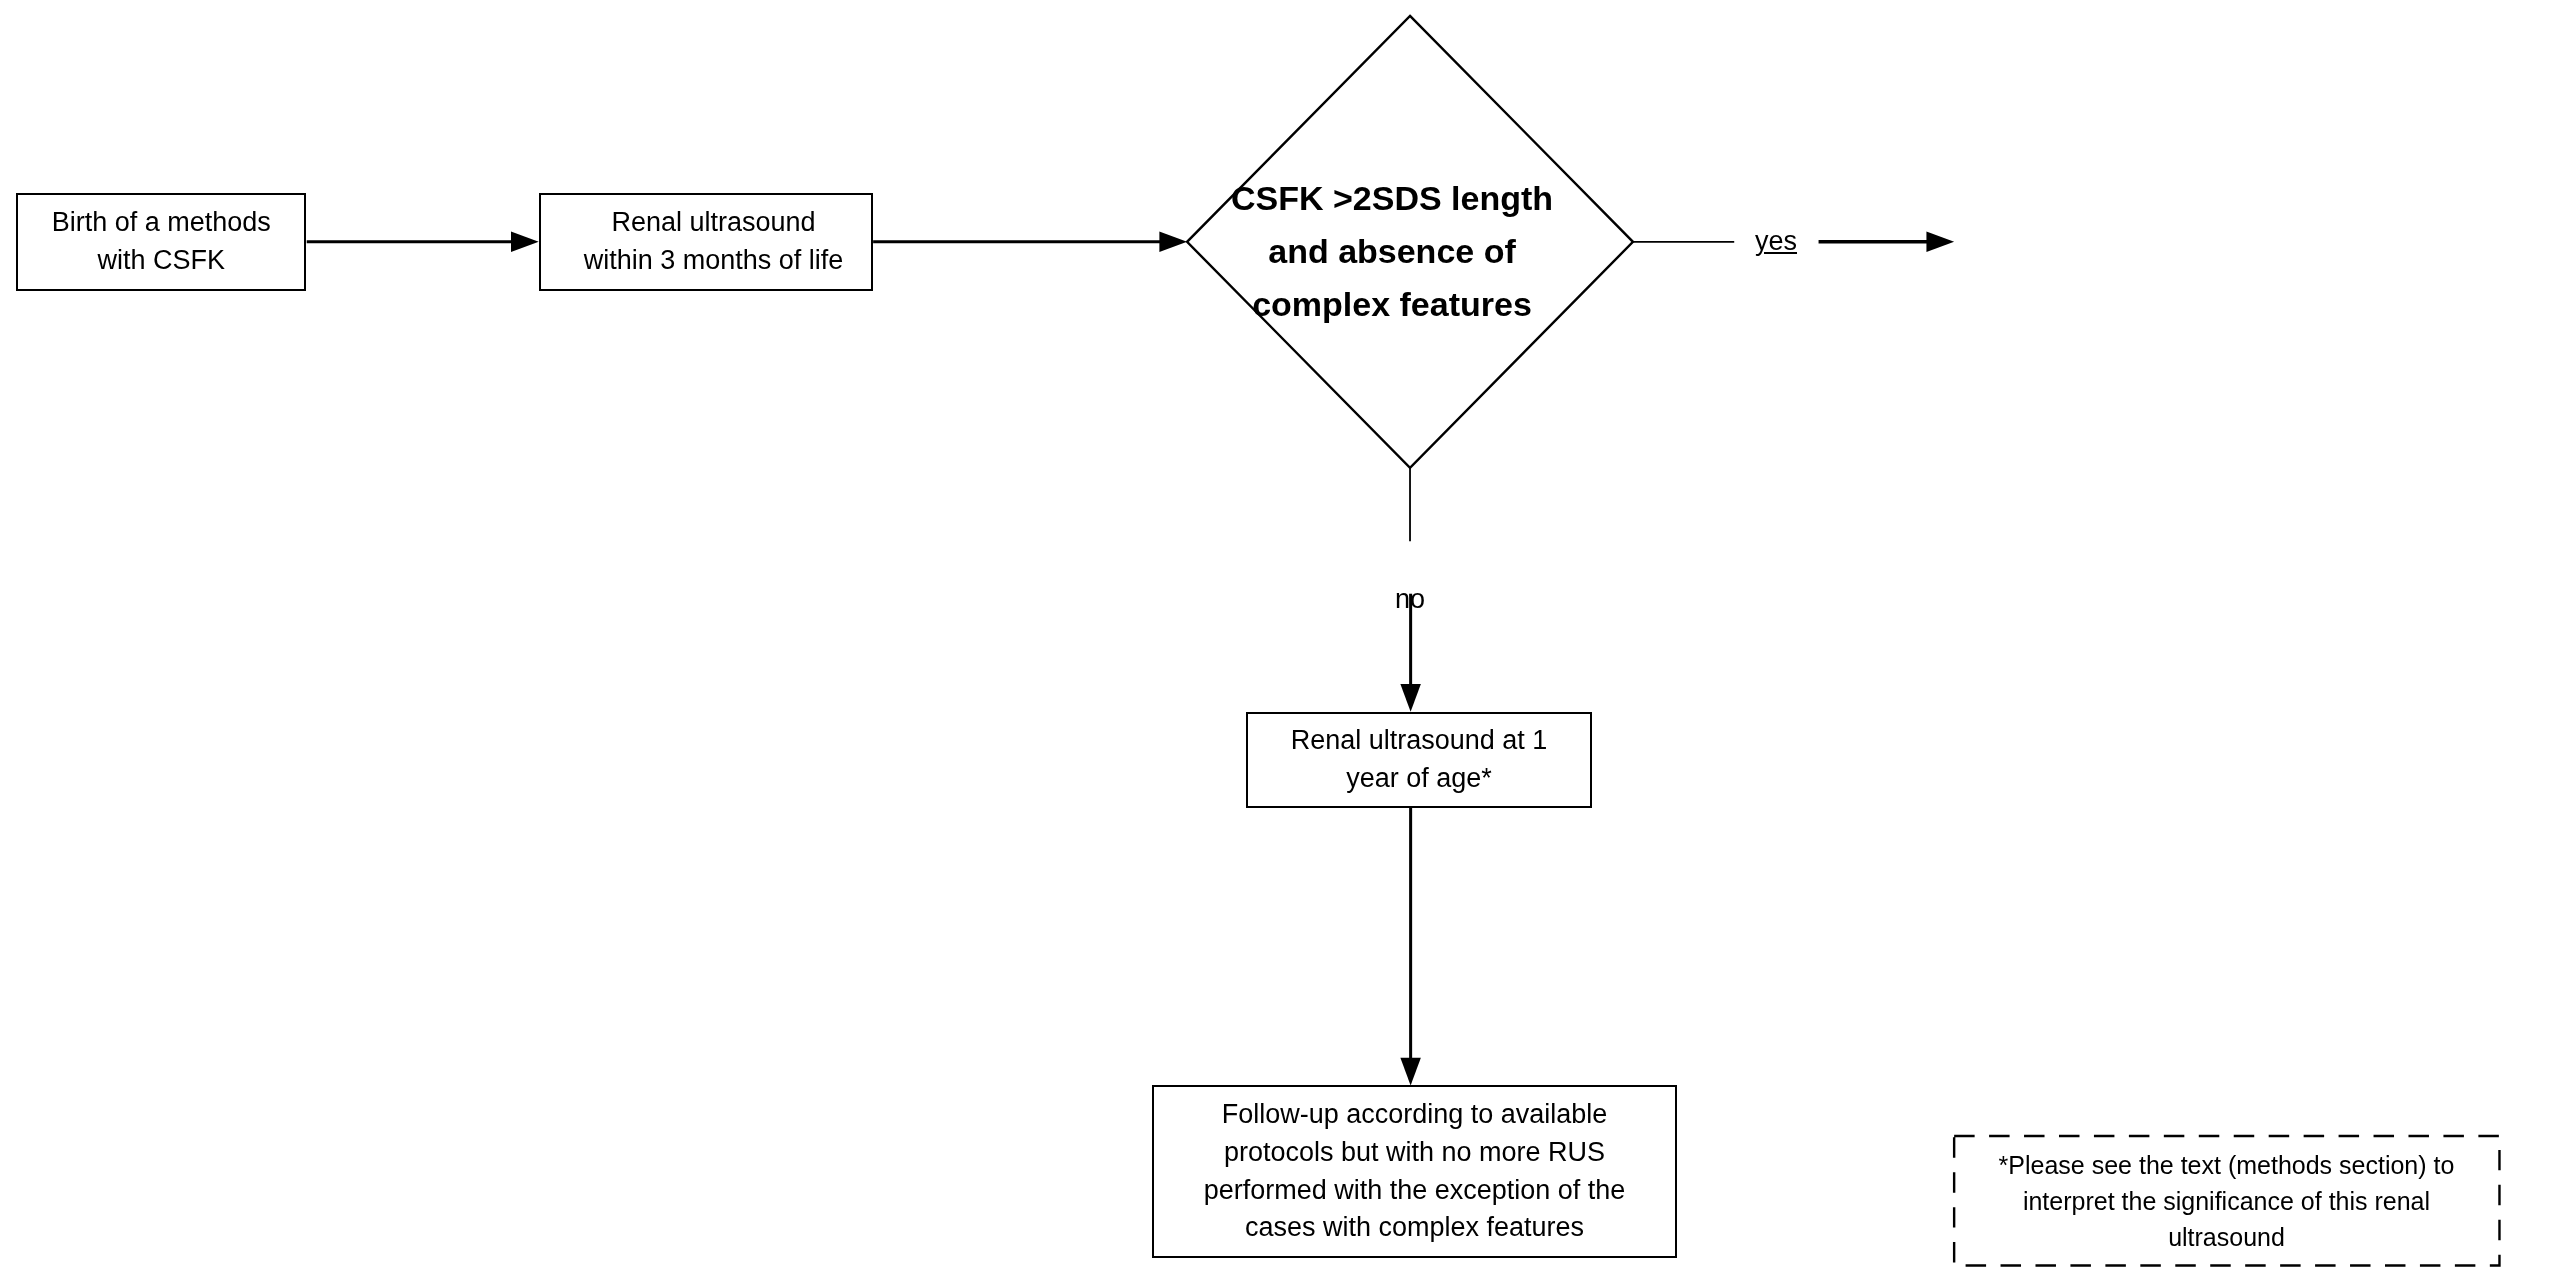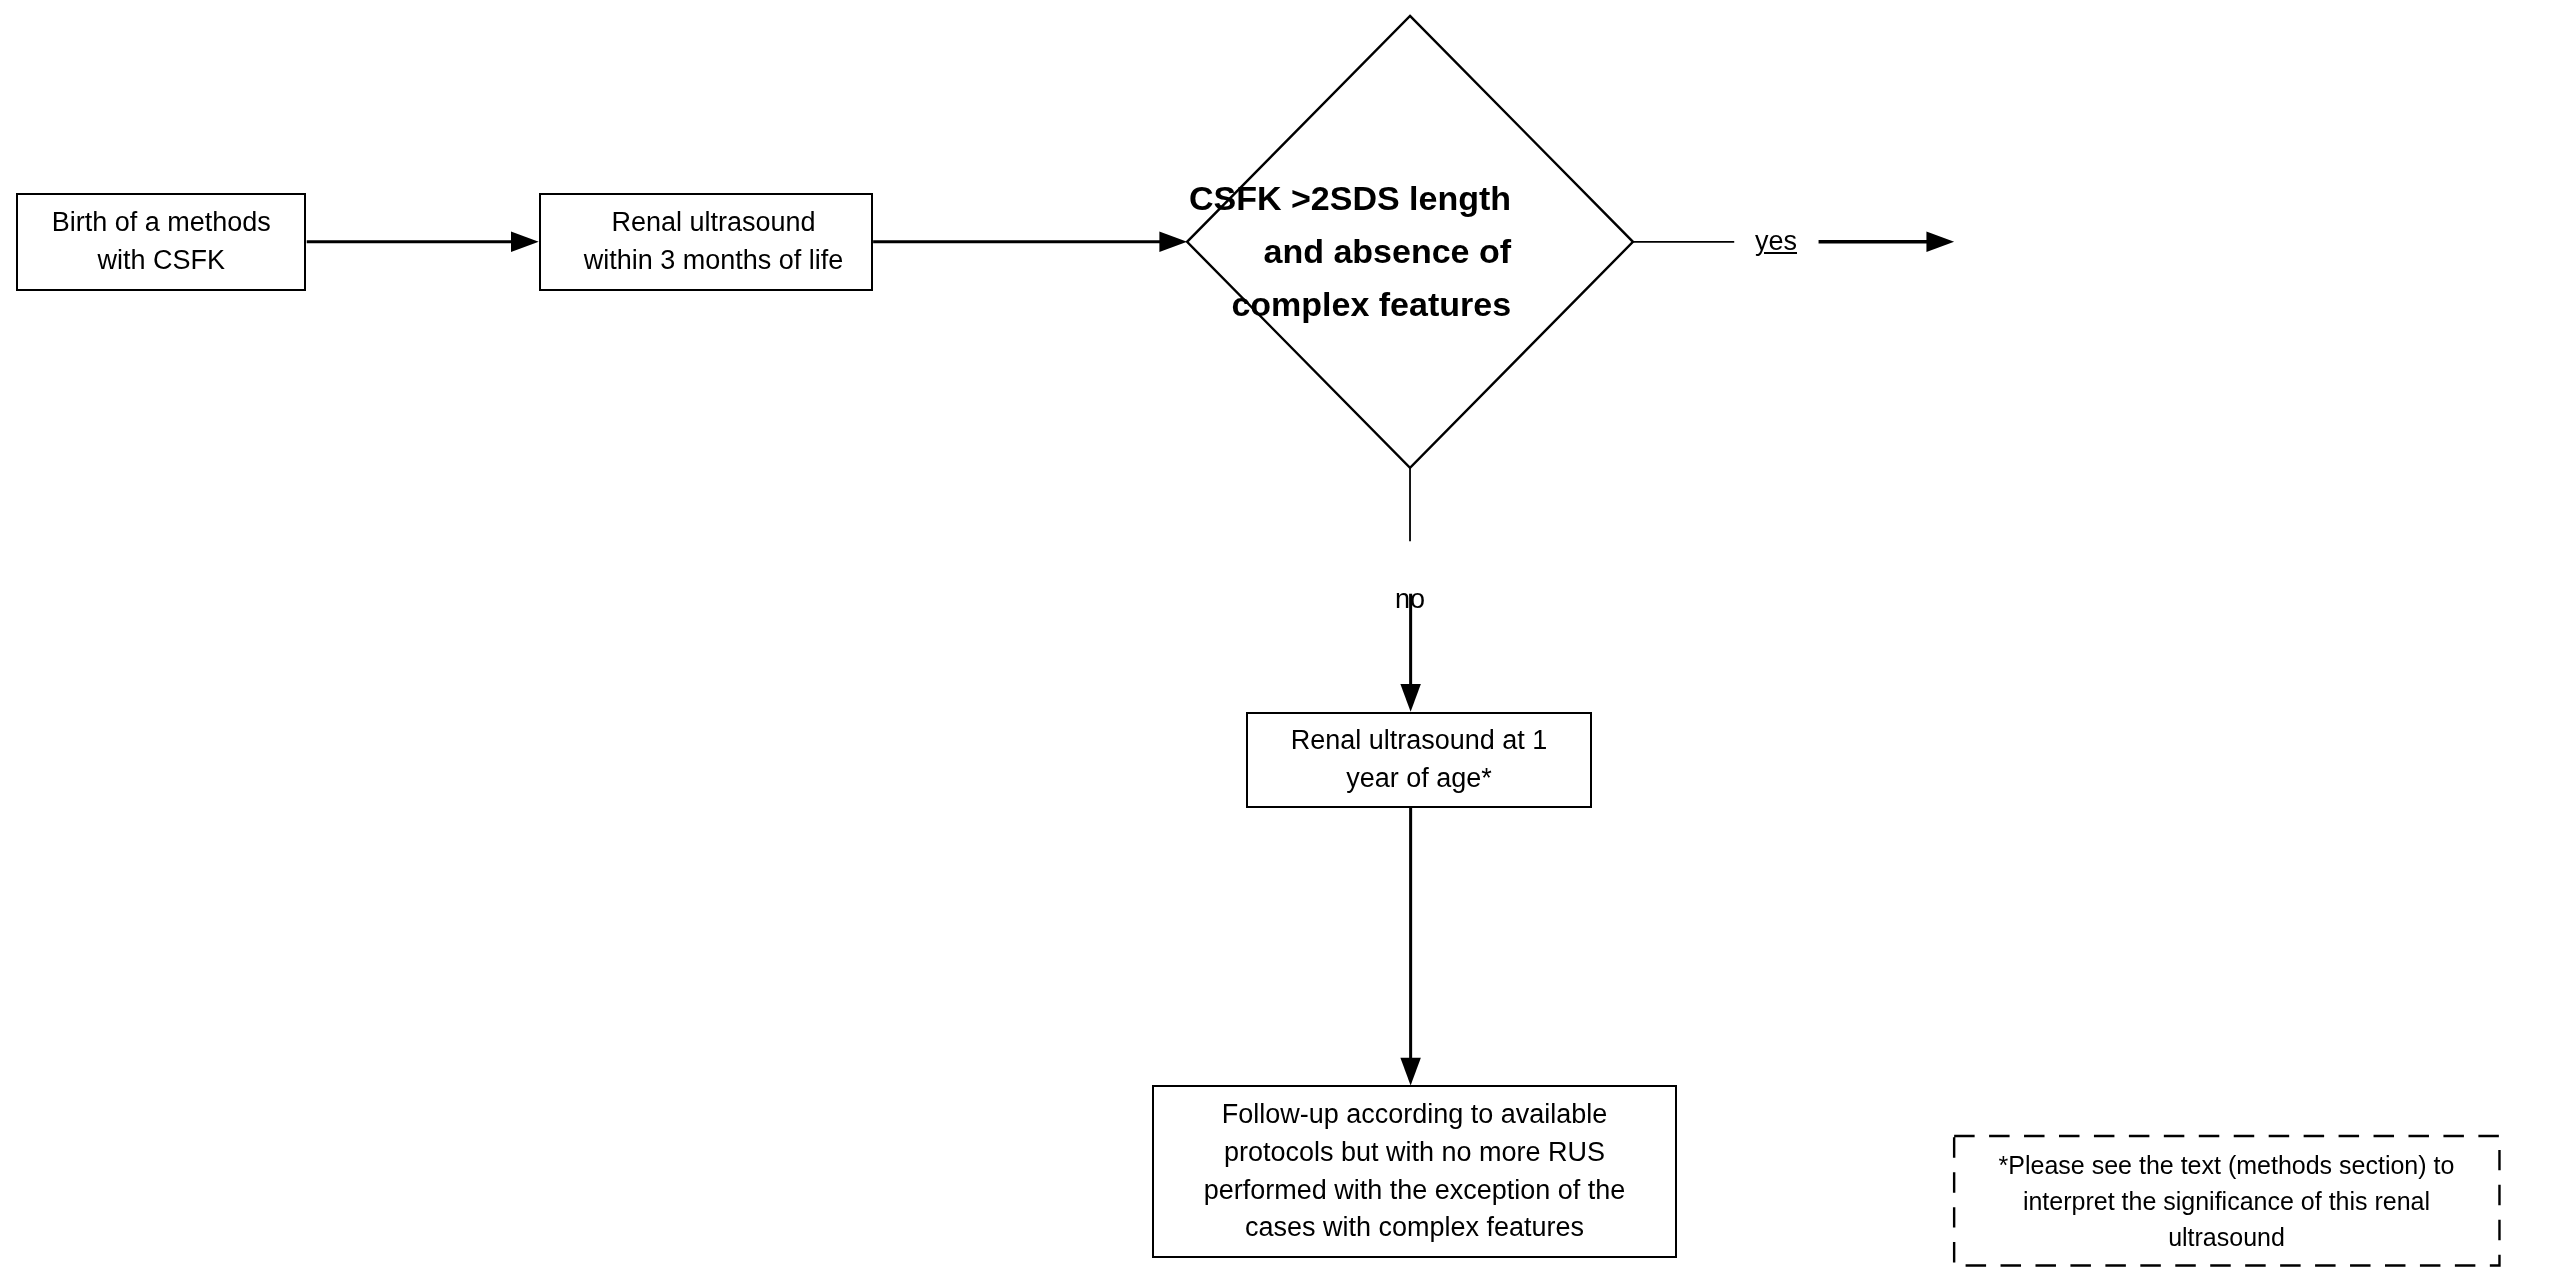--- a/index.html
+++ b/index.html
@@ -98,21 +98,21 @@
 
     <rect x="3243" y="1885" width="905" height="215" fill="#ffffff" stroke="#000000" stroke-width="4" stroke-dasharray="34 24"></rect>
   </svg>
 
   <div class="node" style="left:16.3px; top:193px; width:290px; height:98px;">Birth of a methods
 with CSFK</div>
 
   <div class="node" style="left:539px; top:193px; width:334px; height:98px;padding-left:15px;">Renal ultrasound
 within 3 months of life</div>
 
-  <div class="decision-text" style="left:1169px; top:164px; width:362px; height:175px;text-align:right;">CSFK &gt;2SDS length
+  <div class="decision-text" style="left:1211px; top:164px; width:362px; height:175px;">CSFK &gt;2SDS length
 and absence of
 complex features</div>
 
 
   <div class="node" style="left:1246px; top:712px; width:346px; height:96px;">Renal ultrasound at 1
 year of age*</div>
 
   <div class="node" style="left:1152px; top:1085px; width:525px; height:173px;">Follow-up according to available
 protocols but with no more RUS
 performed with the exception of the

